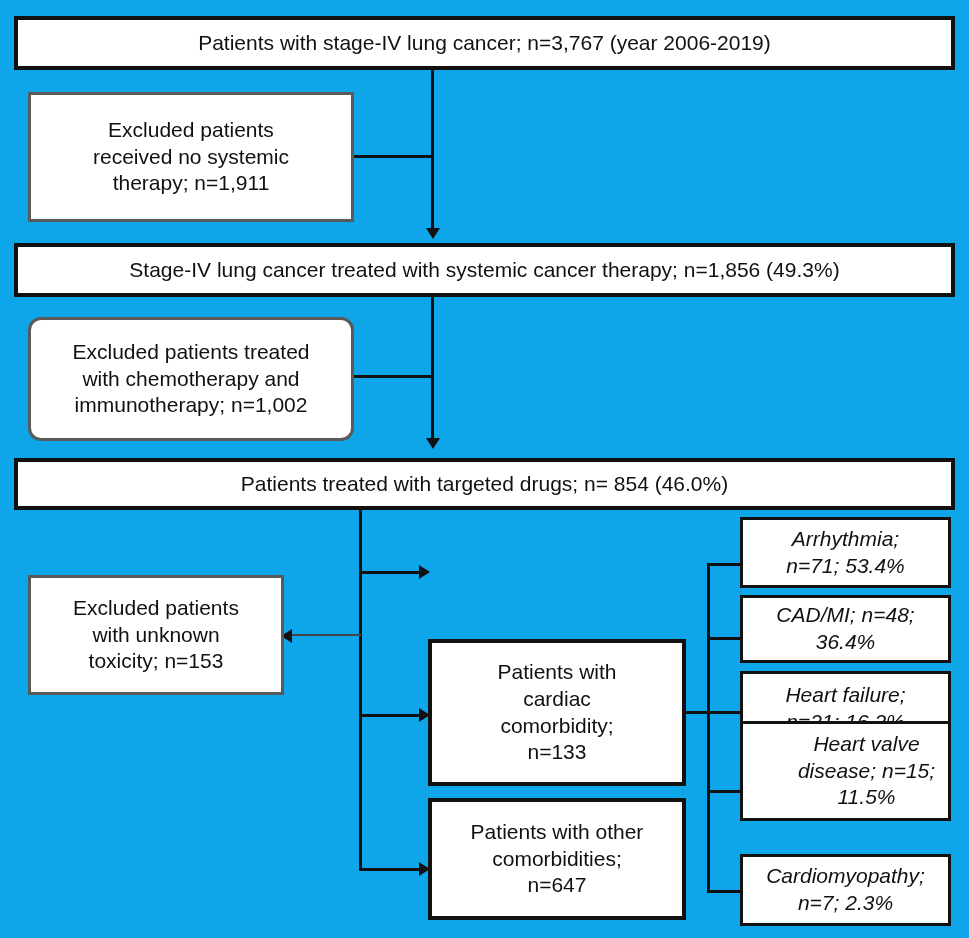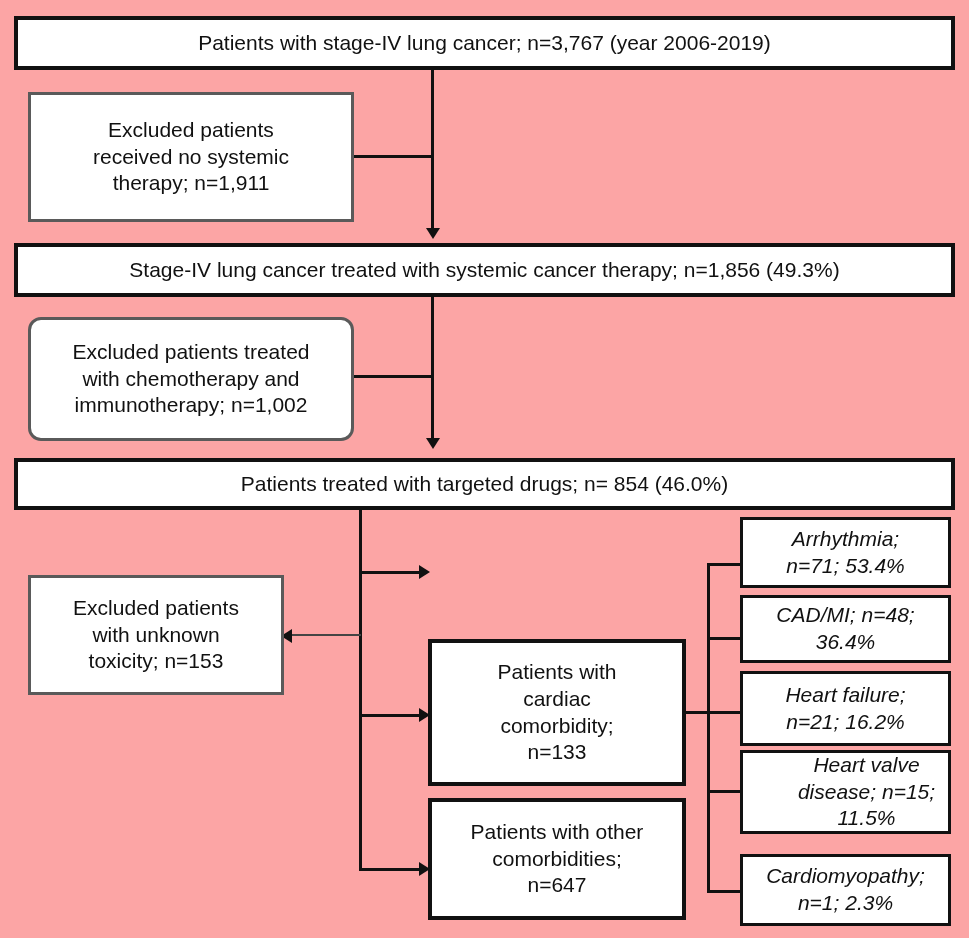--- a/index.html
+++ b/index.html
@@ -4,21 +4,21 @@
 <style>
   html, body {
     margin: 0;
     padding: 0;
     background: #ffffff;
   }
   #canvas {
     position: relative;
     width: 969px;
     height: 938px;
-    background: #fca5a5;
+    background: #0ea5e9;
     font-family: "Liberation Sans", sans-serif;
     overflow: hidden;
   }
   .box {
     position: absolute;
     box-sizing: border-box;
     background: #ffffff;
     display: flex;
     align-items: center;
     justify-content: center;
@@ -169,24 +169,24 @@
   <div class="box leaf t-leaf" style="left:740px; top:595px; width:211px; height:68px;">
     <span>CAD/MI; n=48;
 36.4%</span>
   </div>
 
   <div class="box leaf t-leaf" style="left:740px; top:671px; width:211px; height:75px;">
     <span>Heart failure;
 n=21; 16.2%</span>
   </div>
 
-  <div class="box leaf t-leaf" style="left:740px; top:750px; width:211px; height:84px;padding-left:42px;">
+  <div class="box leaf t-leaf" style="left:740px; top:721px; width:211px; height:100px;padding-left:42px;">
     <span>Heart valve
 disease; n=15;
 11.5%</span>
   </div>
 
   <div class="box leaf t-leaf" style="left:740px; top:854px; width:211px; height:72px;">
     <span>Cardiomyopathy;
-n=1; 2.3%</span>
+n=7; 2.3%</span>
   </div>
 
 </div>
 
 </body></html>

